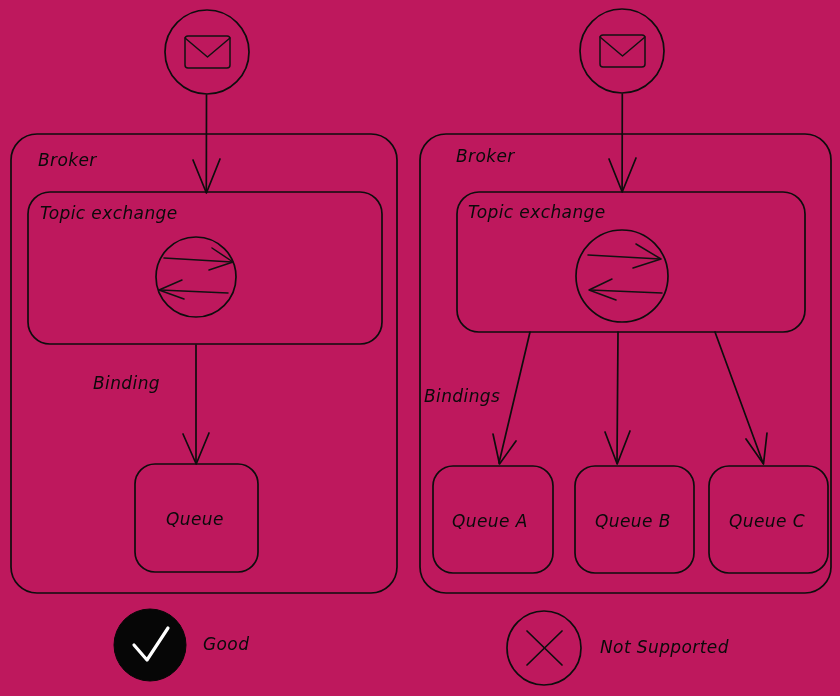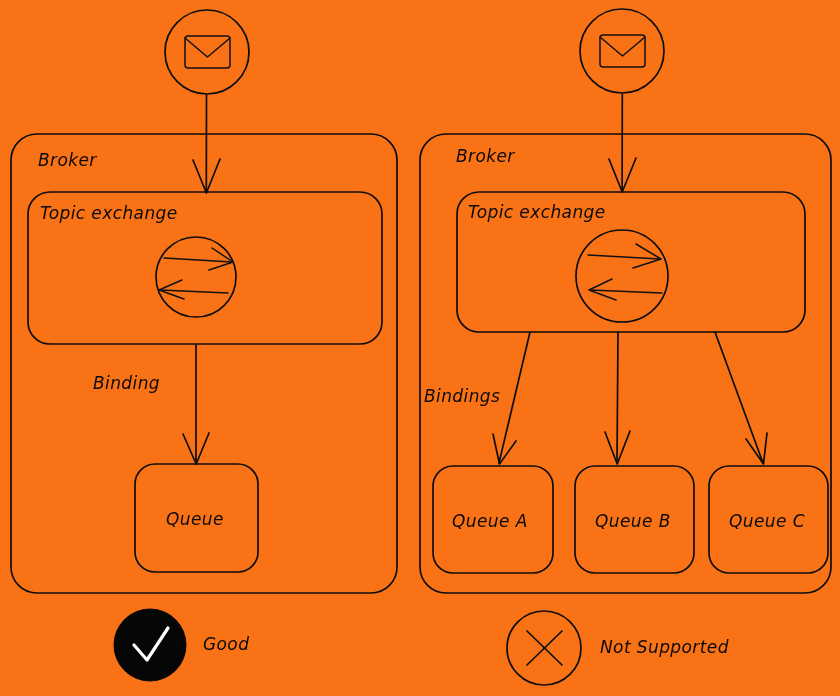--- a/index.html
+++ b/index.html
@@ -10,21 +10,21 @@
   body {
     width: 840px;
     height: 696px;
     font-family: "DejaVu Sans", sans-serif;
     overflow: hidden;
   }
   #canvas {
     position: relative;
     width: 840px;
     height: 696px;
-    background: #f97316;
+    background: #be185d;
   }
   svg.diagram {
     position: absolute;
     top: 0;
     left: 0;
     width: 840px;
     height: 696px;
   }
   .stroke {
     fill: none;

